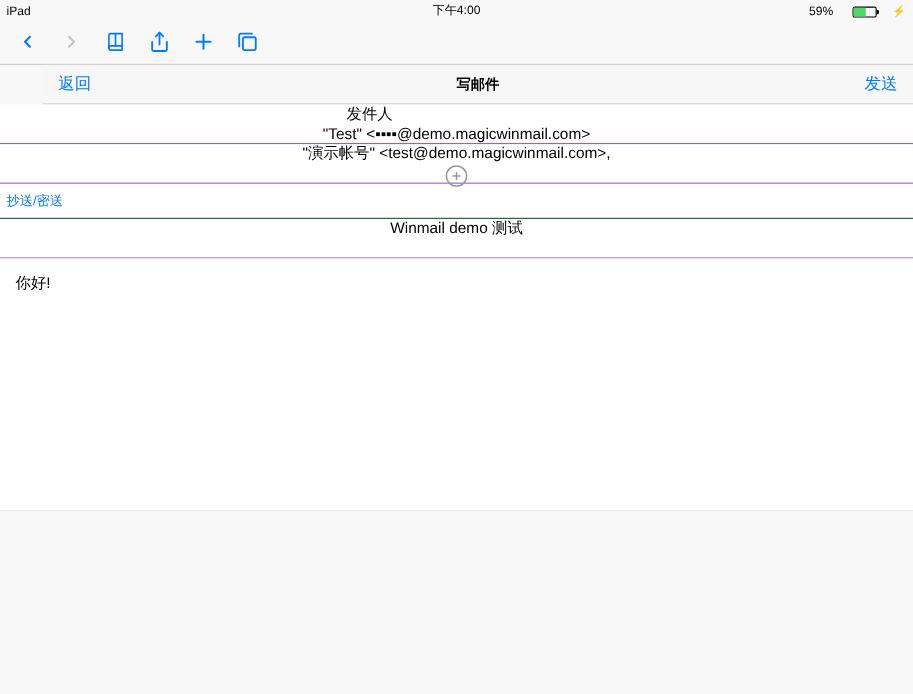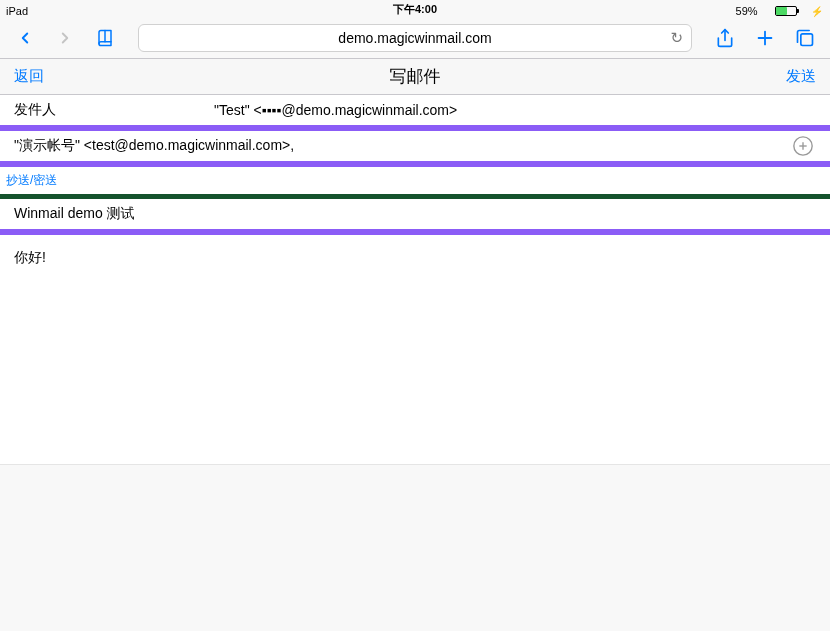--- a/index.html
+++ b/index.html
@@ -31,21 +31,21 @@
     .status-left {
       display: flex;
       align-items: center;
       gap: 4px;
     }
     
     .status-center {
       position: absolute;
       left: 50%;
       transform: translateX(-50%);
-      font-weight: 700;
+      font-weight: 400;
     }
     
     .status-right {
       display: flex;
       align-items: center;
       gap: 15px;
     }
     
     .battery-icon {
       width: 22px;
@@ -134,45 +134,47 @@
     
     
     .page-header {
       height: 36px;
       display: flex;
       align-items: center;
       justify-content: space-between;
       padding: 0 14px;
       background: #f7f7f7;
       border-bottom: 1px solid #c8c7cc;
+      margin-left: 39px;
     }
     
     .header-btn {
       font-size: 15px;
       color: #007aff;
     }
     
     .header-title {
-      font-size: 17px;
-      font-weight: 400;
+      font-size: 13px;
+      font-weight: 700;
       color: #000;
     }
     
     
     .form-section {
       background: #fff;
     }
     
     .form-row {
       height: 36px;
       display: flex;
       align-items: center;
       padding: 0 14px;
-      border-bottom: 6px solid #8b5cf6;
+      border-bottom: 1px solid #8b5cf6;
       font-size: 14px;
+      flex-direction: column;
     }
     
     .form-label {
       width: 200px;
       color: #000;
       flex-shrink: 0;
     }
     
     .form-value {
       flex: 1;
@@ -186,21 +188,21 @@
       align-items: center;
       justify-content: center;
       color: #999;
     }
     
     .cc-bcc-row {
       height: 32px;
       display: flex;
       align-items: center;
       padding: 0 6px;
-      border-bottom: 5px solid #14532d;
+      border-bottom: 1px solid #14532d;
     }
     
     .cc-bcc-link {
       font-size: 12px;
       color: #007aff;
     }
     
     
     .body-area {
       background: #fff;
@@ -245,24 +247,20 @@
     <svg viewBox="0 0 24 24" fill="none" stroke="#c4c4c4" stroke-width="2.5" stroke-linecap="round" stroke-linejoin="round">
       <polyline points="9 18 15 12 9 6"></polyline>
     </svg>
   </div>
   <div class="nav-btn">
     <svg viewBox="0 0 24 24" fill="none" stroke="#007aff" stroke-width="2" stroke-linecap="round" stroke-linejoin="round">
       <path d="M4 19.5A2.5 2.5 0 0 1 6.5 17H20"></path>
       <path d="M6.5 2H20v20H6.5A2.5 2.5 0 0 1 4 19.5v-15A2.5 2.5 0 0 1 6.5 2z"></path>
       <line x1="12" y1="2" x2="12" y2="17"></line>
     </svg>
-  </div>
-  <div class="url-bar">
-    <span>demo.magicwinmail.com</span>
-    <span class="url-refresh">↻</span>
   </div>
   <div class="toolbar-action">
     <svg width="20" height="20" viewBox="0 0 24 24" fill="none" stroke="#007aff" stroke-width="2" stroke-linecap="round" stroke-linejoin="round">
       <path d="M4 12v8a2 2 0 0 0 2 2h12a2 2 0 0 0 2-2v-8"></path>
       <polyline points="16 6 12 2 8 6"></polyline>
       <line x1="12" y1="2" x2="12" y2="15"></line>
     </svg>
   </div>
   <div class="toolbar-action">
     <svg width="22" height="22" viewBox="0 0 24 24" fill="none" stroke="#007aff" stroke-width="2" stroke-linecap="round">

